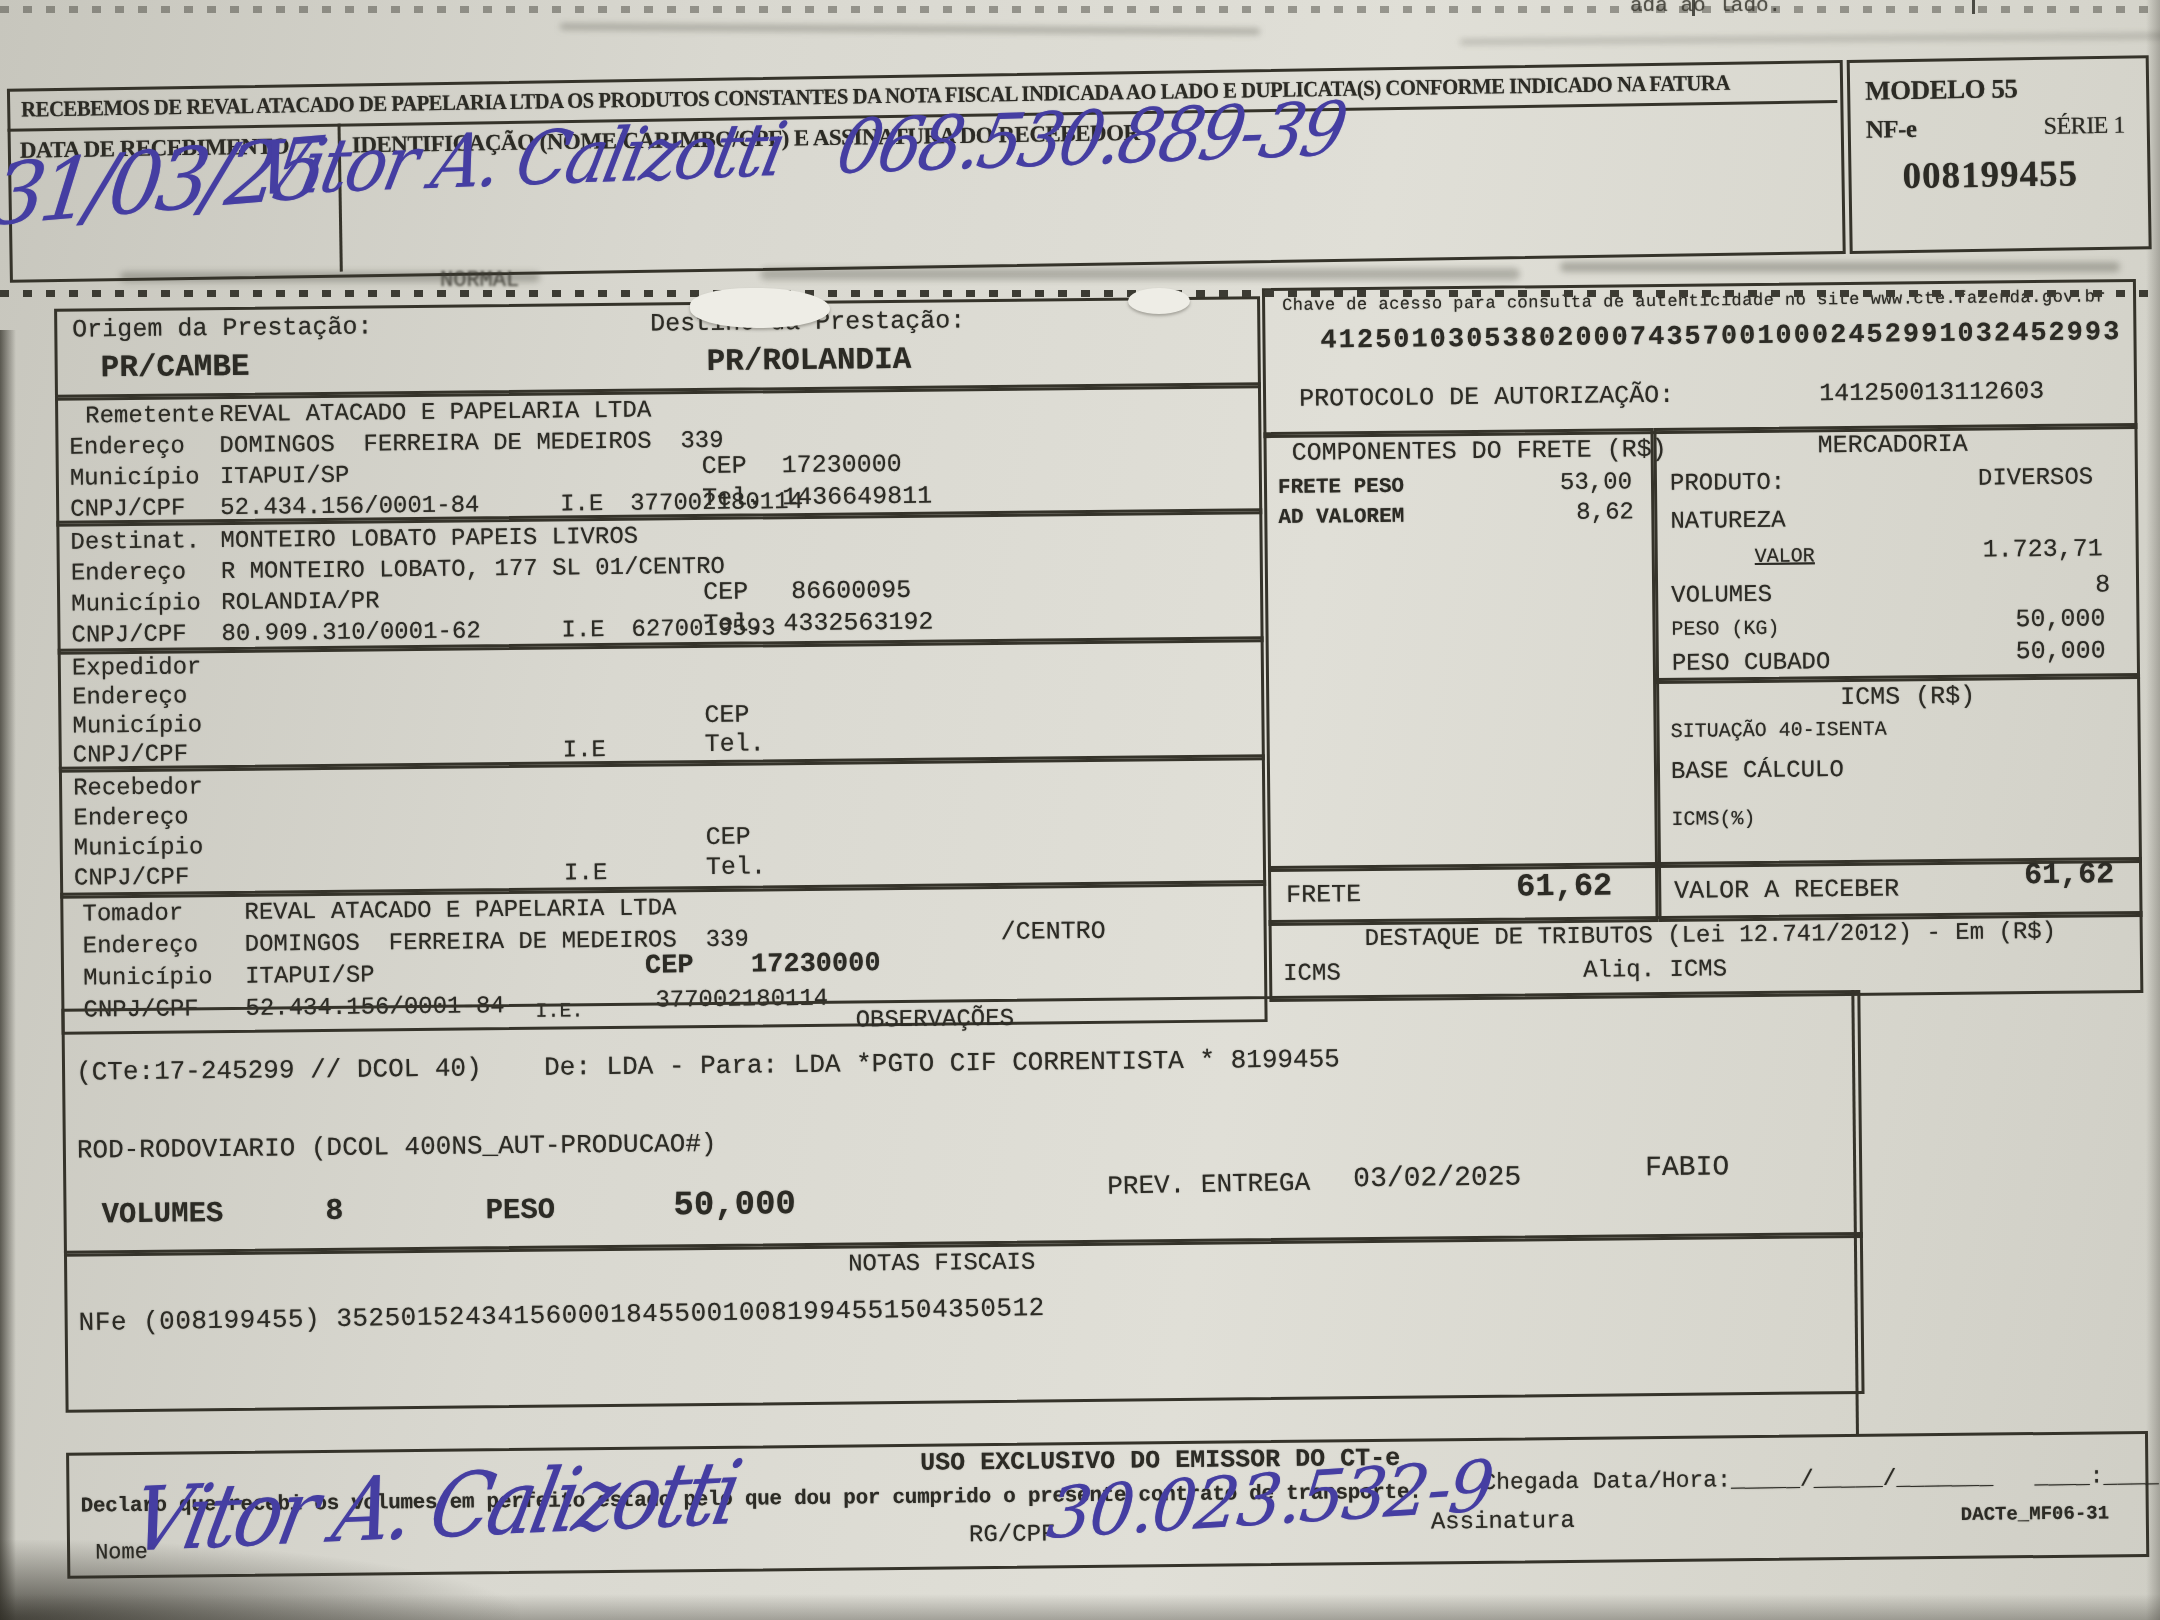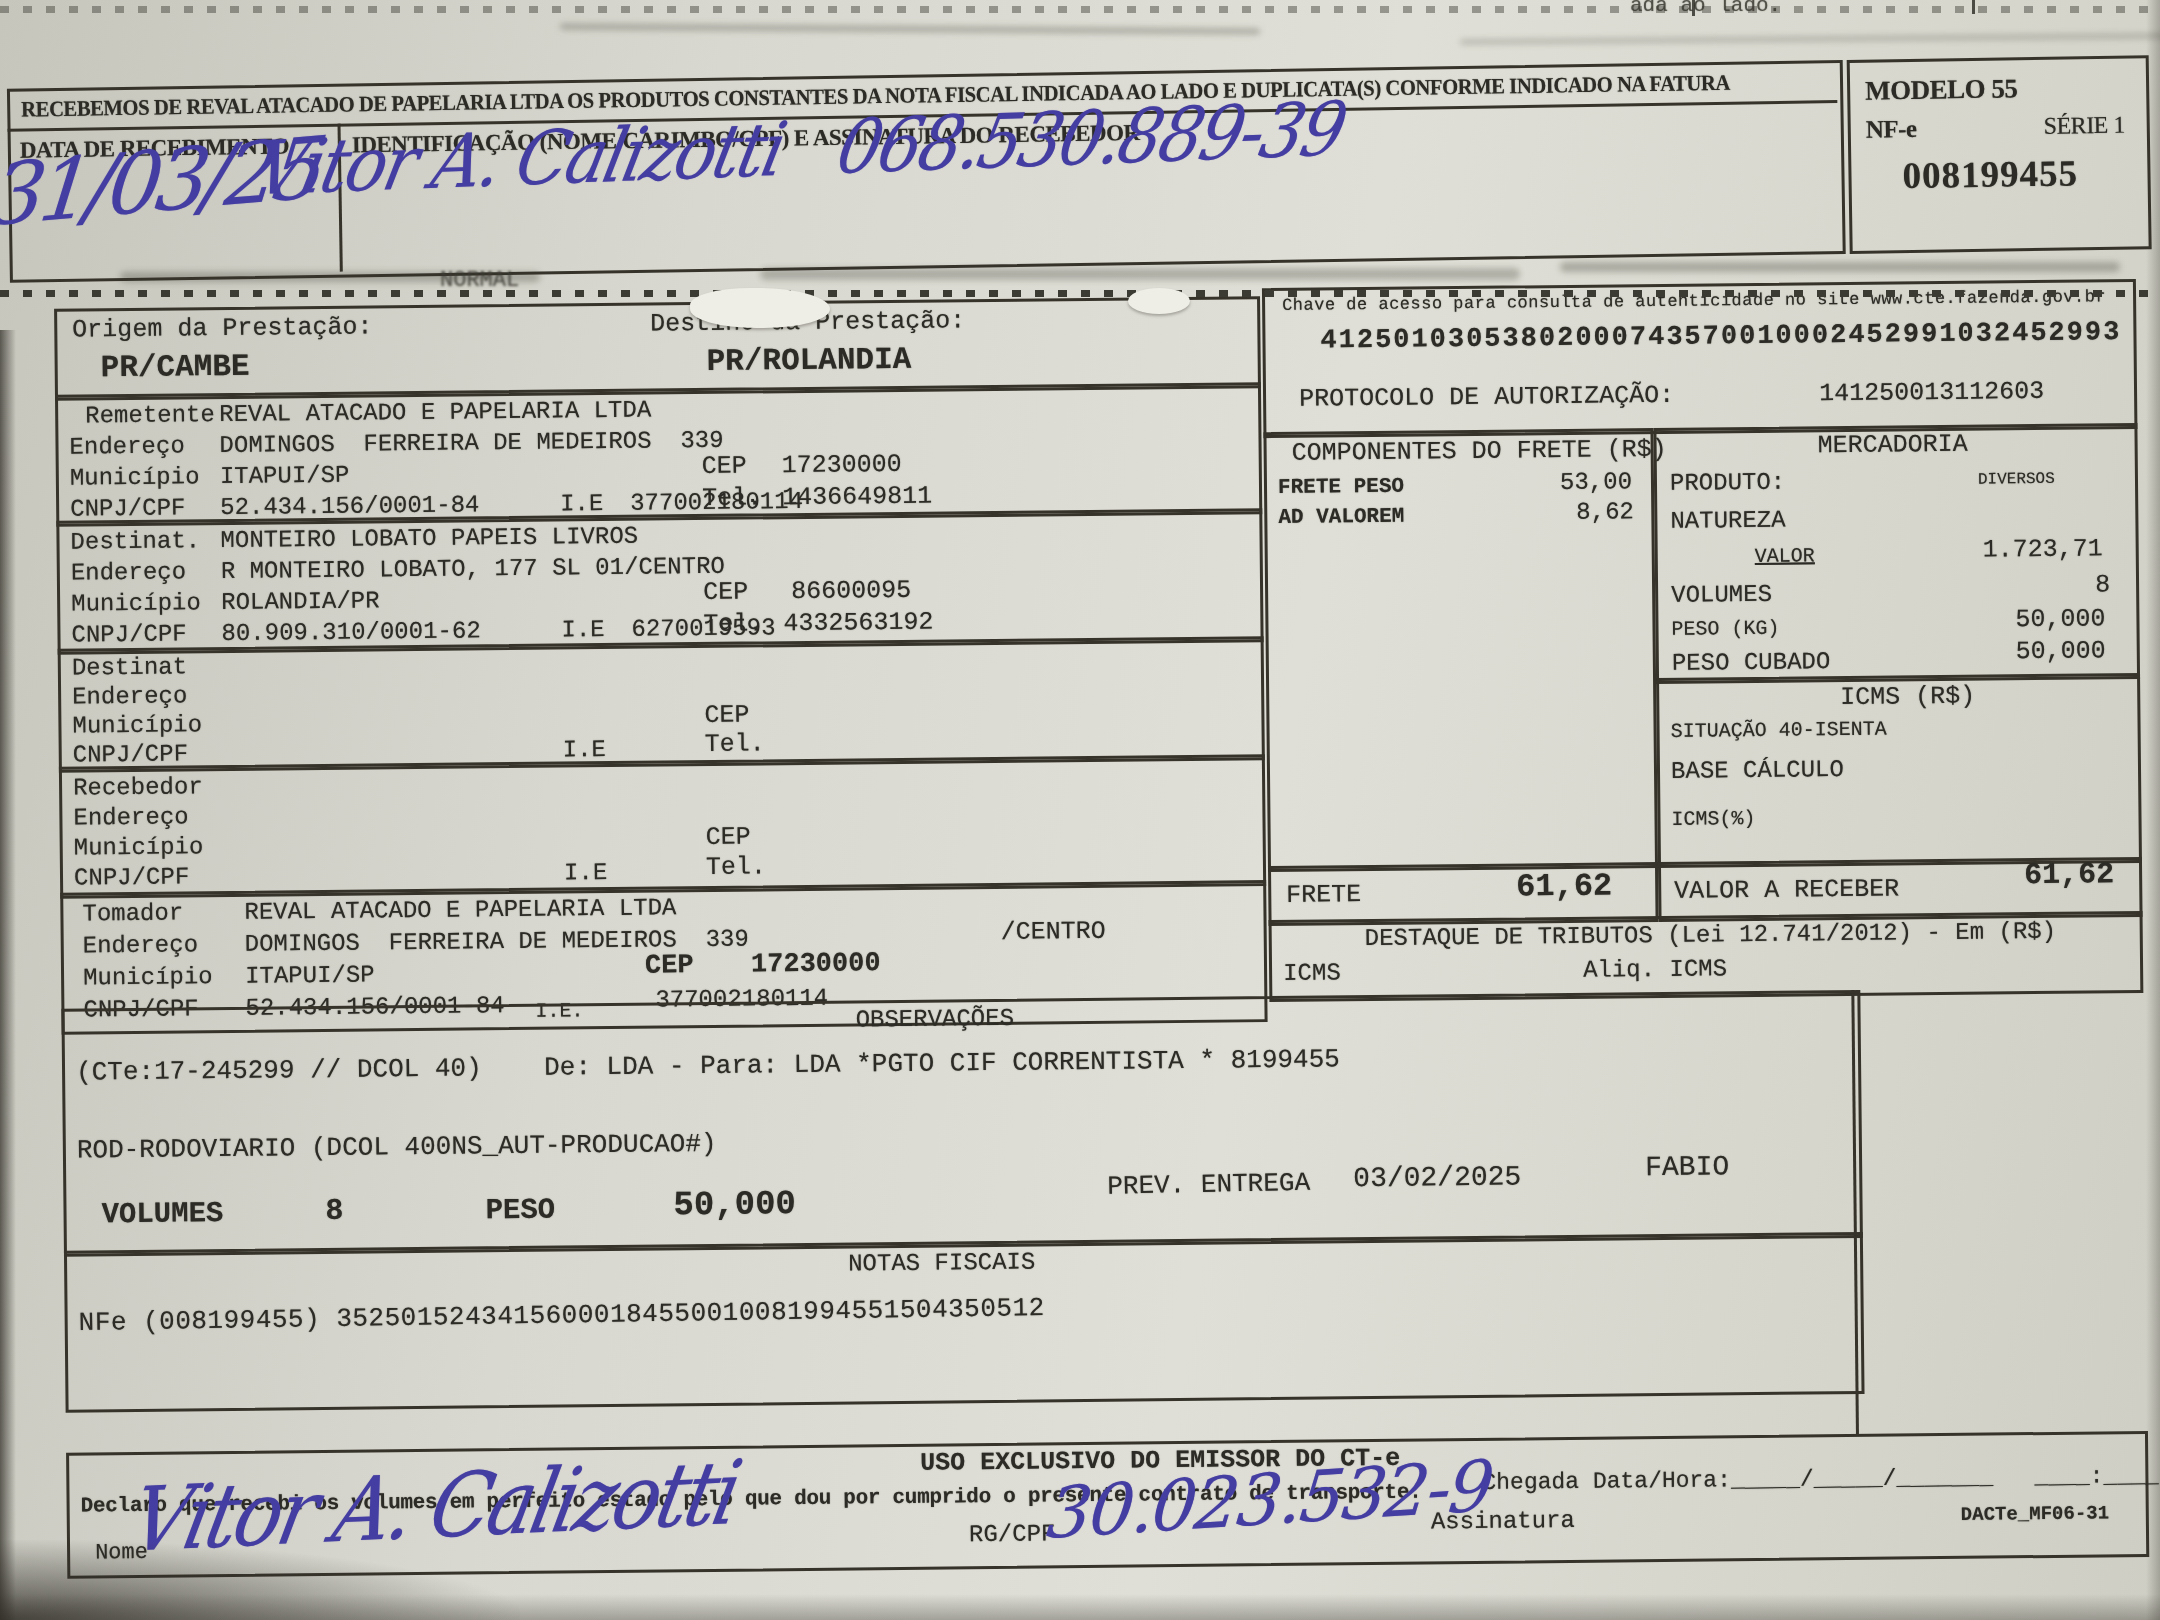--- a/index.html
+++ b/index.html
@@ -92,21 +92,21 @@
     <div class="t" style="left:672px;top:279px;font-size:25px;">CEP</div>
     <div class="t" style="left:760px;top:279px;font-size:25px;">86600095</div>
     <div class="t" style="left:40px;top:315px;font-size:24px;">CNPJ/CPF</div>
     <div class="t" style="left:190px;top:315px;font-size:24px;">80.909.310/0001-62</div>
     <div class="t" style="left:530px;top:315px;font-size:24px;">I.E</div>
     <div class="t" style="left:600px;top:315px;font-size:24px;">6270019593</div>
     <div class="t" style="left:672px;top:311px;font-size:25px;">Tel.</div>
     <div class="t" style="left:752px;top:311px;font-size:25px;">4332563192</div>
 
     <div class="bx" style="left:26px;top:342px;width:1200px;height:118px;"></div>
-    <div class="t" style="left:40px;top:348px;font-size:24px;">Destinat</div>
+    <div class="t" style="left:40px;top:348px;font-size:24px;">Expedidor</div>
     <div class="t" style="left:40px;top:377px;font-size:24px;">Endereço</div>
     <div class="t" style="left:40px;top:406px;font-size:24px;">Município</div>
     <div class="t" style="left:672px;top:402px;font-size:25px;">CEP</div>
     <div class="t" style="left:40px;top:435px;font-size:24px;">CNPJ/CPF</div>
     <div class="t" style="left:530px;top:435px;font-size:24px;">I.E</div>
     <div class="t" style="left:672px;top:431px;font-size:25px;">Tel.</div>
 
     <div class="bx" style="left:26px;top:460px;width:1200px;height:126px;"></div>
     <div class="t" style="left:40px;top:468px;font-size:24px;">Recebedor</div>
     <div class="t" style="left:40px;top:498px;font-size:24px;">Endereço</div>
@@ -140,21 +140,21 @@
     <div class="bx" style="left:1234px;top:138px;width:384px;height:434px;"></div>
     <div class="t" style="left:1262px;top:146px;font-size:25px;">COMPONENTES DO FRETE (R$)</div>
     <div class="t b" style="left:1248px;top:182px;font-size:21px;">FRETE PESO</div>
     <div class="t" style="left:1530px;top:178px;font-size:24px;">53,00</div>
     <div class="t b" style="left:1248px;top:212px;font-size:21px;">AD VALOREM</div>
     <div class="t" style="left:1546px;top:208px;font-size:24px;">8,62</div>
 
     <div class="bx" style="left:1624px;top:138px;width:478px;height:250px;"></div>
     <div class="t" style="left:1788px;top:144px;font-size:25px;">MERCADORIA</div>
     <div class="t" style="left:1640px;top:180px;font-size:24px;">PRODUTO:</div>
-    <div class="t" style="left:1948px;top:178px;font-size:16px;margin-top:6px;">DIVERSOS</div>
+    <div class="t" style="left:1948px;top:178px;font-size:24px;">DIVERSOS</div>
     <div class="t" style="left:1640px;top:218px;font-size:24px;">NATUREZA</div>
     <div class="t" style="left:1724px;top:256px;font-size:20px;text-decoration:underline;">VALOR</div>
     <div class="t" style="left:1952px;top:250px;font-size:25px;">1.723,71</div>
     <div class="t" style="left:1640px;top:292px;font-size:24px;">VOLUMES</div>
     <div class="t" style="left:2064px;top:286px;font-size:25px;">8</div>
     <div class="t" style="left:1640px;top:328px;font-size:20px;">PESO (KG)</div>
     <div class="t" style="left:1984px;top:320px;font-size:25px;">50,000</div>
     <div class="t" style="left:1640px;top:360px;font-size:24px;">PESO CUBADO</div>
     <div class="t" style="left:1984px;top:352px;font-size:25px;">50,000</div>
 

